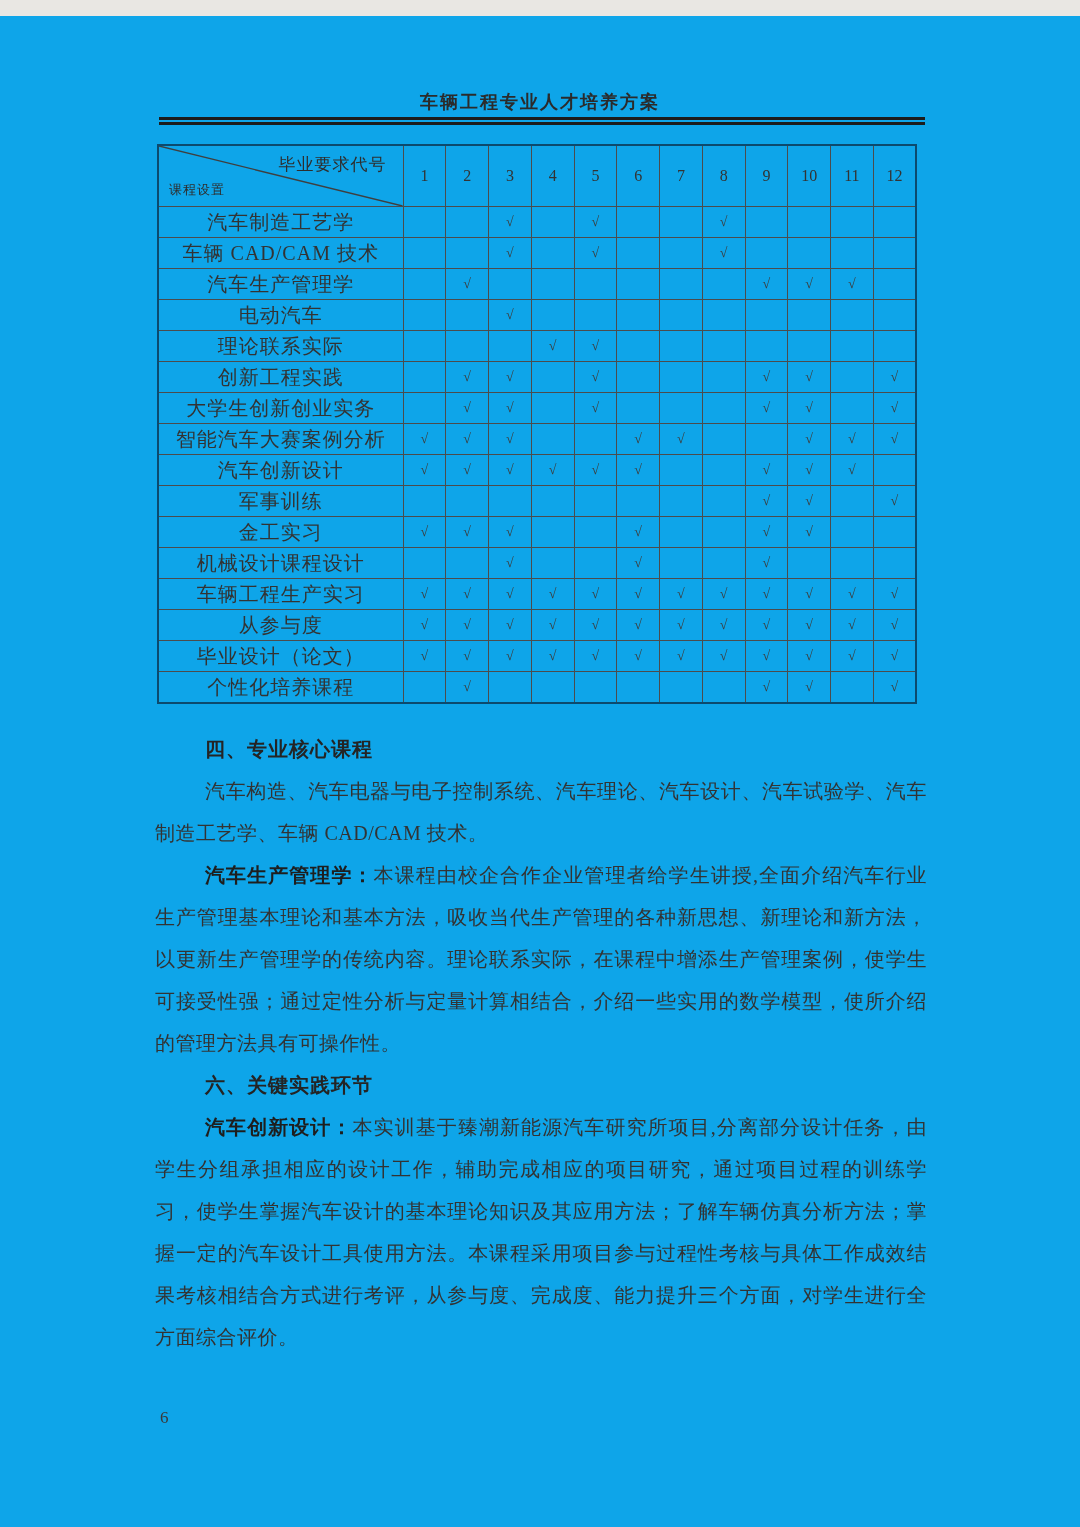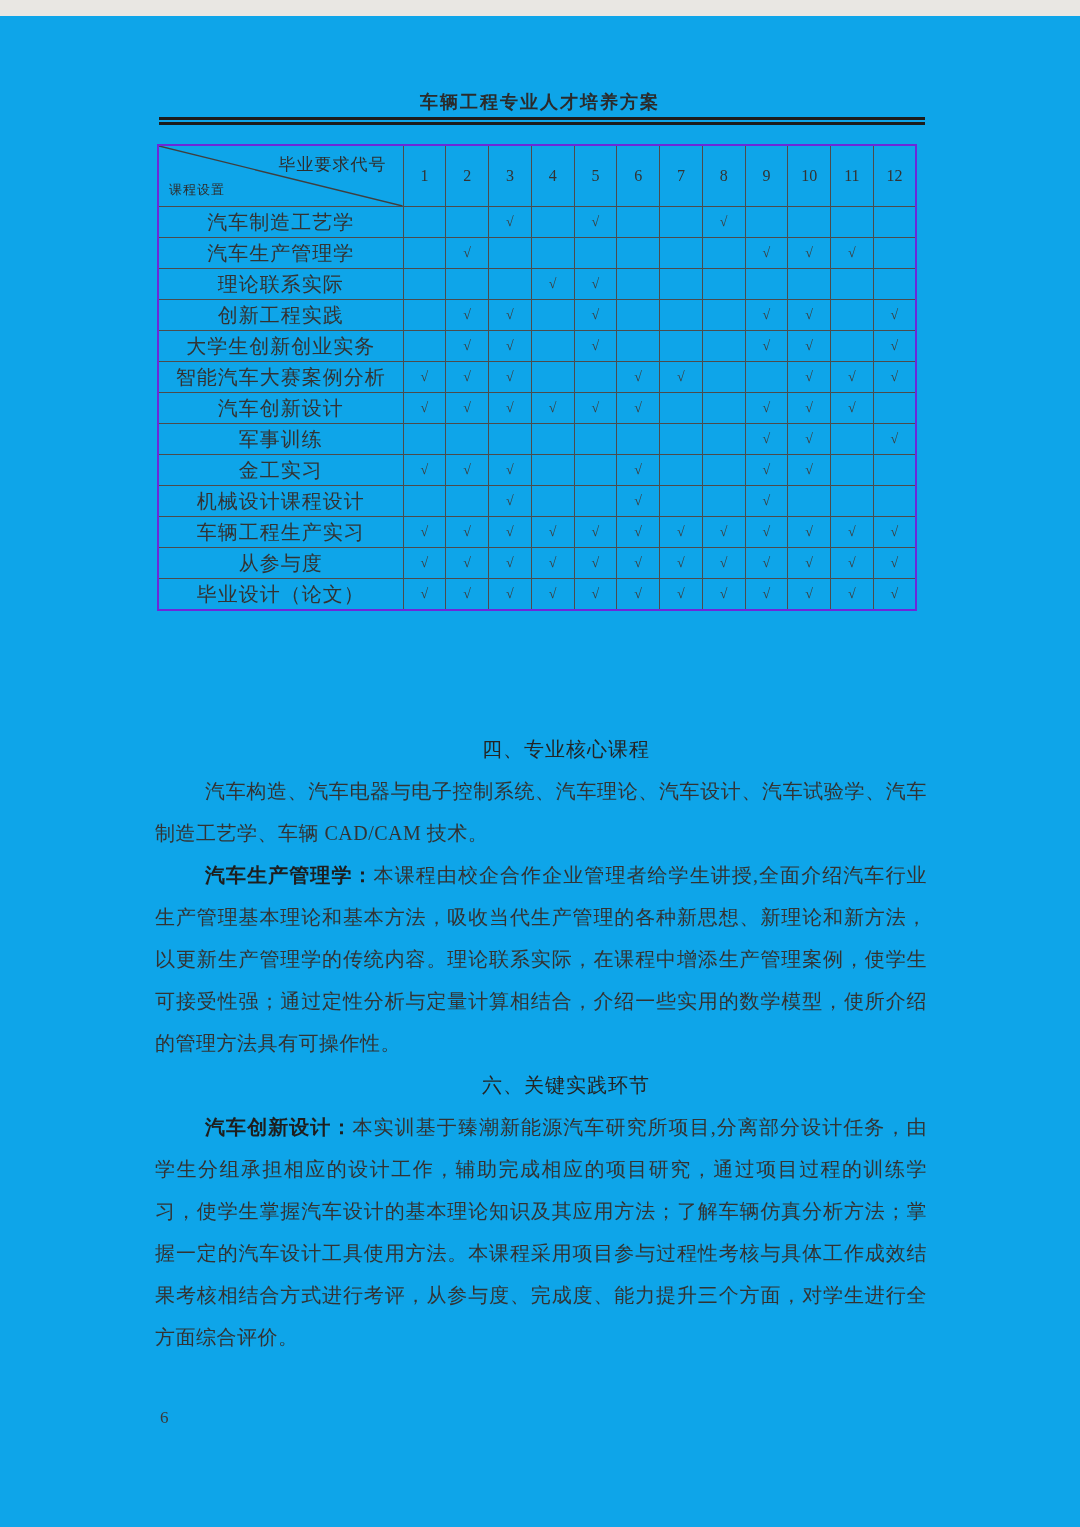--- a/index.html
+++ b/index.html
@@ -18,21 +18,21 @@
     text-align:center;font-size:18px;font-weight:600;
     letter-spacing:2px;color:#2b2b2b;
   }
   .double-rule{position:absolute;top:101px;left:159px;width:766px;}
   .double-rule .bar{height:3px;background:#1c1c1c;}
   .double-rule .gap{height:2px;}
   
   .matrix-wrap{position:absolute;top:128px;left:157px;}
   table.matrix{
     border-collapse:collapse;table-layout:fixed;
-    width:758px;border:2px solid #6d28d9;
+    width:758px;border:2px solid #0c4a6e;
   }
   table.matrix th,table.matrix td{
     border:1px solid #4c4c4c;
     text-align:center;vertical-align:middle;
     padding:0;overflow:hidden;
   }
   table.matrix col.c-course{width:245px;}
   table.matrix col.c-num{width:42.75px;}
   tr.hdr th{height:60px;font-weight:normal;font-size:16px;color:#333;}
   td.course{height:30px;font-size:20px;color:#333;letter-spacing:1px;}
@@ -46,24 +46,23 @@
   .corner-bottom{
     position:absolute;bottom:7px;left:10px;
     font-size:13px;color:#2e2e2e;letter-spacing:1px;
   }
   
   .sections{
     position:absolute;top:712px;left:155px;width:772px;
     font-size:20px;line-height:42px;color:#333;
   }
   .sec-heading{
-    font-weight:normal;color:#242424;
+    font-weight:bold;color:#242424;
     margin:0;padding-left:50px;
     letter-spacing:1px;
-    text-align:center;
   }
   .sec-para{
     margin:0;text-indent:50px;
     text-align:justify;
     letter-spacing:0.5px;
   }
   .sec-para b{color:#1e1e1e;}
   .page-number{
     position:absolute;left:160px;top:1392px;
     font-size:17px;color:#3a3a3a;
@@ -133,35 +132,65 @@
             <td class="chk">√</td>
             <td class="chk"></td>
             <td class="chk"></td>
             <td class="chk">√</td>
             <td class="chk"></td>
             <td class="chk"></td>
             <td class="chk"></td>
             <td class="chk"></td>
           </tr>
           <tr>
+            <td class="course">车辆 CAD/CAM 技术</td>
+            <td class="chk"></td>
+            <td class="chk"></td>
+            <td class="chk">√</td>
+            <td class="chk"></td>
+            <td class="chk">√</td>
+            <td class="chk"></td>
+            <td class="chk"></td>
+            <td class="chk">√</td>
+            <td class="chk"></td>
+            <td class="chk"></td>
+            <td class="chk"></td>
+            <td class="chk"></td>
+          </tr>
+          <tr>
             <td class="course">汽车生产管理学</td>
             <td class="chk"></td>
             <td class="chk">√</td>
             <td class="chk"></td>
             <td class="chk"></td>
             <td class="chk"></td>
             <td class="chk"></td>
             <td class="chk"></td>
             <td class="chk"></td>
             <td class="chk">√</td>
             <td class="chk">√</td>
             <td class="chk">√</td>
             <td class="chk"></td>
           </tr>
           <tr>
+            <td class="course">电动汽车</td>
+            <td class="chk"></td>
+            <td class="chk"></td>
+            <td class="chk">√</td>
+            <td class="chk"></td>
+            <td class="chk"></td>
+            <td class="chk"></td>
+            <td class="chk"></td>
+            <td class="chk"></td>
+            <td class="chk"></td>
+            <td class="chk"></td>
+            <td class="chk"></td>
+            <td class="chk"></td>
+          </tr>
+          <tr>
             <td class="course">理论联系实际</td>
             <td class="chk"></td>
             <td class="chk"></td>
             <td class="chk"></td>
             <td class="chk">√</td>
             <td class="chk">√</td>
             <td class="chk"></td>
             <td class="chk"></td>
             <td class="chk"></td>
             <td class="chk"></td>
@@ -310,20 +339,35 @@
             <td class="chk">√</td>
             <td class="chk">√</td>
             <td class="chk">√</td>
             <td class="chk">√</td>
             <td class="chk">√</td>
             <td class="chk">√</td>
             <td class="chk">√</td>
             <td class="chk">√</td>
             <td class="chk">√</td>
             <td class="chk">√</td>
+            <td class="chk">√</td>
+          </tr>
+          <tr>
+            <td class="course">个性化培养课程</td>
+            <td class="chk"></td>
+            <td class="chk">√</td>
+            <td class="chk"></td>
+            <td class="chk"></td>
+            <td class="chk"></td>
+            <td class="chk"></td>
+            <td class="chk"></td>
+            <td class="chk"></td>
+            <td class="chk">√</td>
+            <td class="chk">√</td>
+            <td class="chk"></td>
             <td class="chk">√</td>
           </tr>
         </tbody>
     </table>
   </div>
 
   <div class="sections" id="sections">
       <div class="sec-heading">四、专业核心课程</div>
       <div class="sec-para"><span>汽车构造、汽车电器与电子控制系统、汽车理论、汽车设计、汽车试验学、汽车制造工艺学、车辆 CAD/CAM 技术。</span></div>
       <div class="sec-para"><b>汽车生产管理学：</b><span>本课程由校企合作企业管理者给学生讲授,全面介绍汽车行业生产管理基本理论和基本方法，吸收当代生产管理的各种新思想、新理论和新方法，以更新生产管理学的传统内容。理论联系实际，在课程中增添生产管理案例，使学生可接受性强；通过定性分析与定量计算相结合，介绍一些实用的数学模型，使所介绍的管理方法具有可操作性。</span></div>

